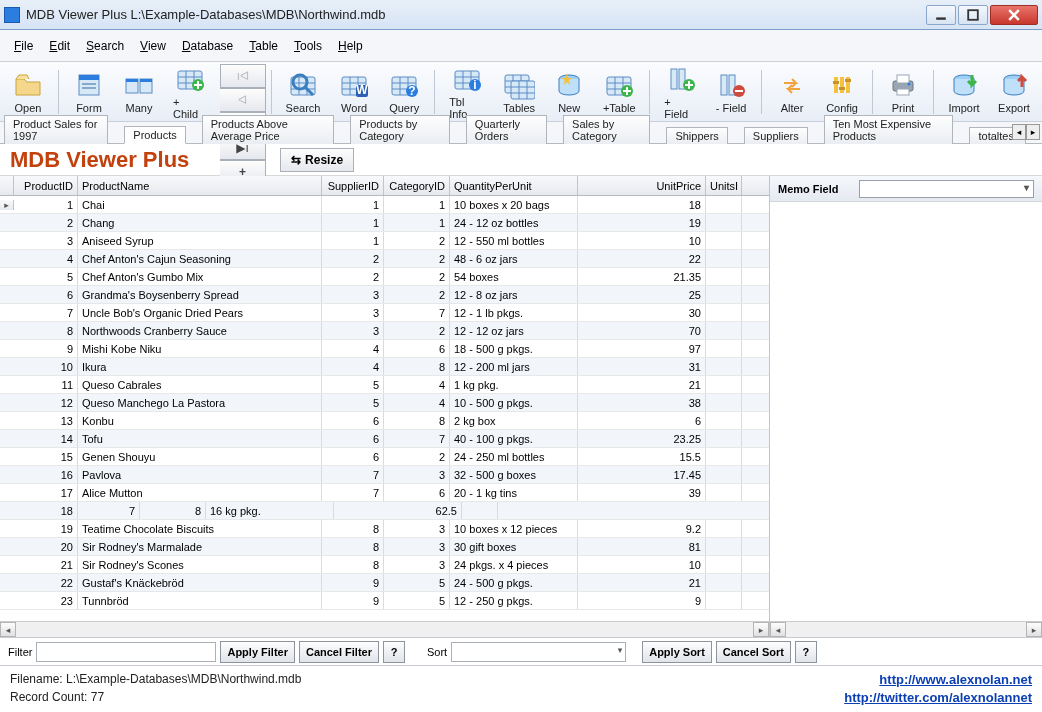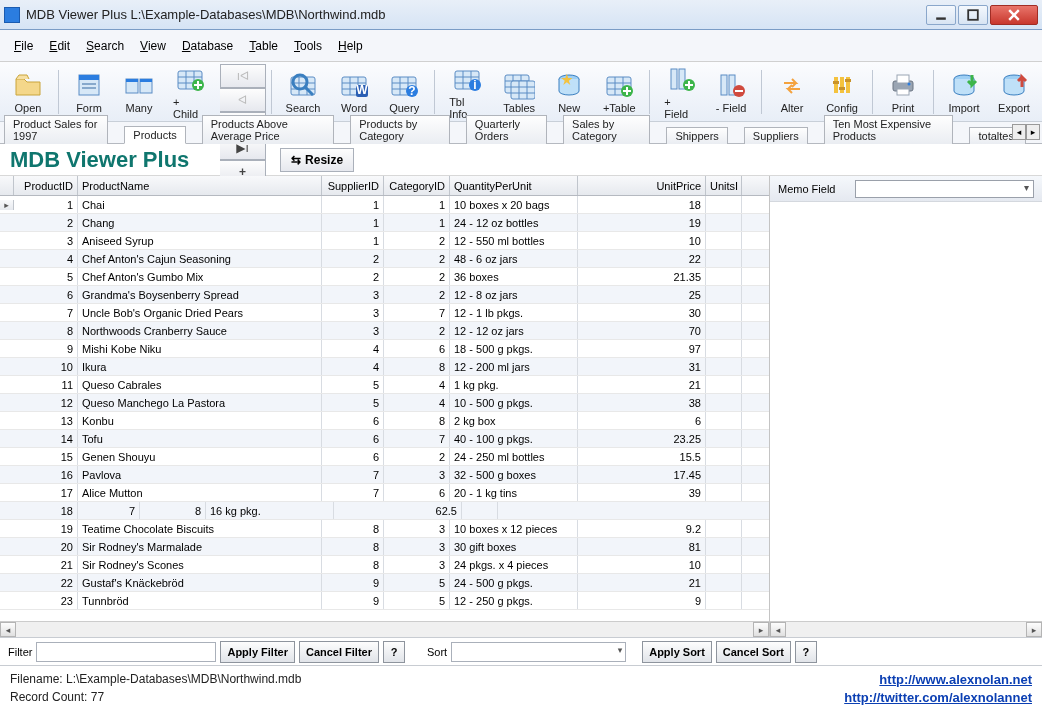--- a/index.html
+++ b/index.html
@@ -28,21 +28,21 @@
 
 
 .tabstrip { height: 22px; display: flex; align-items: flex-end; padding-left: 4px; background: #f4f6fa; border-bottom: 1px solid #b5b9c0; position: relative; }
 .tab { padding: 2px 8px; border: 1px solid #b0b4bb; border-bottom: none; background: linear-gradient(#fefefe,#eaedf2); cursor: pointer; font-size: 11px; color: #222; margin-right: 16px; position: relative; top: 1px; }
 .tab.active { background: #fff; font-weight: normal; z-index: 2; border-bottom: 1px solid #fff; }
 .tabstrip .scrollers { position: absolute; right: 2px; top: 2px; display: flex; gap: 0; }
 .scroller { width: 14px; height: 16px; border: 1px solid #999; background: #eee; cursor: pointer; display: flex; align-items: center; justify-content: center; font-size: 9px; }
 
 
 .subheader { height: 32px; display: flex; align-items: center; padding: 0 10px; gap: 4px; background: #fff; border-bottom: 1px solid #d8d8d8; }
-.big-title { flex: 0 0 206px; font-size: 22px; font-weight: bold; color: #0f766e; }
+.big-title { flex: 0 0 206px; font-size: 22px; font-weight: bold; color: #c2410c; }
 .navbtn-group { display: flex; gap: 0; flex-direction: column; }
 .navbtn { width: 46px; height: 24px; border: 1px solid #aab0ba; background: linear-gradient(#fdfdfd,#e6e8ee); display: flex; align-items: center; justify-content: center; cursor: pointer; color: #444; }
 .navbtn.disabled { color: #bbb; }
 .navbtn + .navbtn { border-left: none; }
 .resize-btn { margin-left: 10px; height: 24px; padding: 0 10px; border: 1px solid #aab0ba; background: linear-gradient(#fdfdfd,#e6e8ee); display: flex; align-items: center; gap: 4px; font-weight: bold; cursor: pointer; }
 
 
 .mainsplit { flex: 1; display: flex; min-height: 0; }
 .grid-pane { flex: 1; display: flex; flex-direction: column; border-right: 1px solid #c4c4c4; min-width: 0; }
 .memo-pane { width: 272px; display: flex; flex-direction: column; background: #fff; }
@@ -61,21 +61,21 @@
 .c-pname { width: 244px; }
 .c-sid { width: 62px; justify-content: flex-end; }
 .c-cid { width: 66px; justify-content: flex-end; }
 .c-qpu { width: 128px; }
 .c-price { width: 128px; justify-content: flex-end; }
 .c-units { width: 36px; }
 
 
 
 
-.memo-header { height: 26px; display: flex; align-items: center; padding: 4px 8px; gap: 20px; border-bottom: 1px solid #d4d8de; background: linear-gradient(#f5f8fc,#e5e9f0); }
+.memo-header { height: 26px; display: flex; align-items: center; padding: 4px 8px; gap: 20px; border-bottom: 1px solid #d4d8de; background: linear-gradient(#f5f8fc,#e5e9f0); font-weight: bold; }
 .memo-header label { font-size: 11px; }
 .memo-header .combo { flex: 1; height: 18px; border: 1px solid #9aa0aa; background: #fff; position: relative; cursor: pointer; }
 .memo-header .combo::after { content: "▾"; position: absolute; right: 4px; top: 1px; font-size: 10px; color: #555; }
 .memo-body { flex: 1; background: #fff; }
 
 
 .filterbar { height: 28px; border-top: 1px solid #c8ccd2; background: #fff; display: flex; align-items: center; padding: 0 8px; gap: 4px; }
 .filterbar label { font-size: 11px; }
 .filterbar input[type=text] { height: 20px; border: 1px solid #aab0ba; padding: 0 4px; font-size: 11px; }
 .btn-sm { height: 22px; padding: 0 6px; border: 1px solid #8e949d; background: linear-gradient(#fdfdfd,#e1e4e9); cursor: pointer; font-weight: bold; font-size: 11px; }
@@ -464,21 +464,21 @@
             <div class="cell c-qpu">48 - 6 oz jars</div>
             <div class="cell c-price">22</div>
             <div class="cell c-units"></div>
           </div>
           <div class="grid-row odd">
             <div class="row-indicator"></div>
             <div class="cell c-pid">5</div>
             <div class="cell c-pname">Chef Anton's Gumbo Mix</div>
             <div class="cell c-sid">2</div>
             <div class="cell c-cid">2</div>
-            <div class="cell c-qpu">36 boxes</div>
+            <div class="cell c-qpu">54 boxes</div>
             <div class="cell c-price">21.35</div>
             <div class="cell c-units"></div>
           </div>
           <div class="grid-row even">
             <div class="row-indicator"></div>
             <div class="cell c-pid">6</div>
             <div class="cell c-pname">Grandma's Boysenberry Spread</div>
             <div class="cell c-sid">3</div>
             <div class="cell c-cid">2</div>
             <div class="cell c-qpu">12 - 8 oz jars</div>

